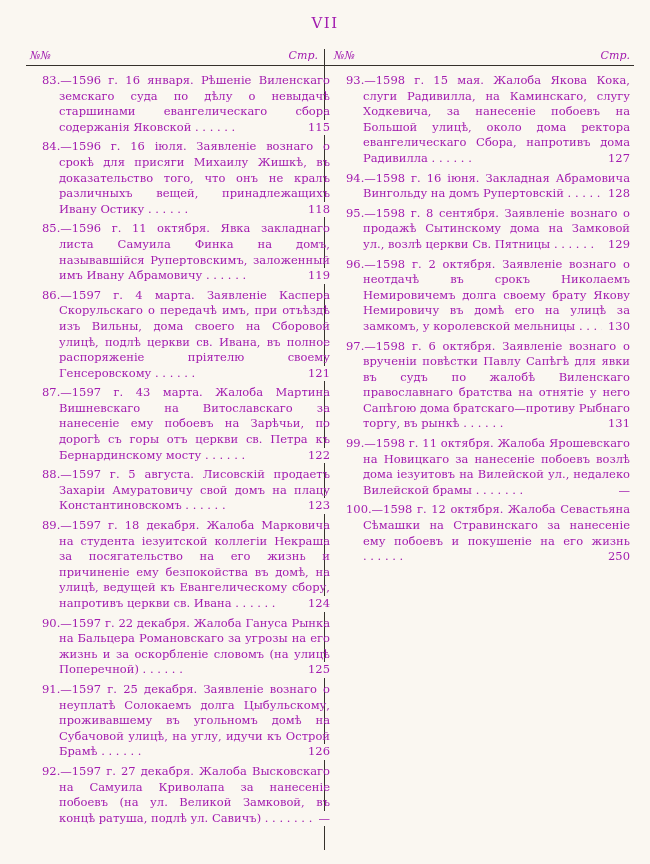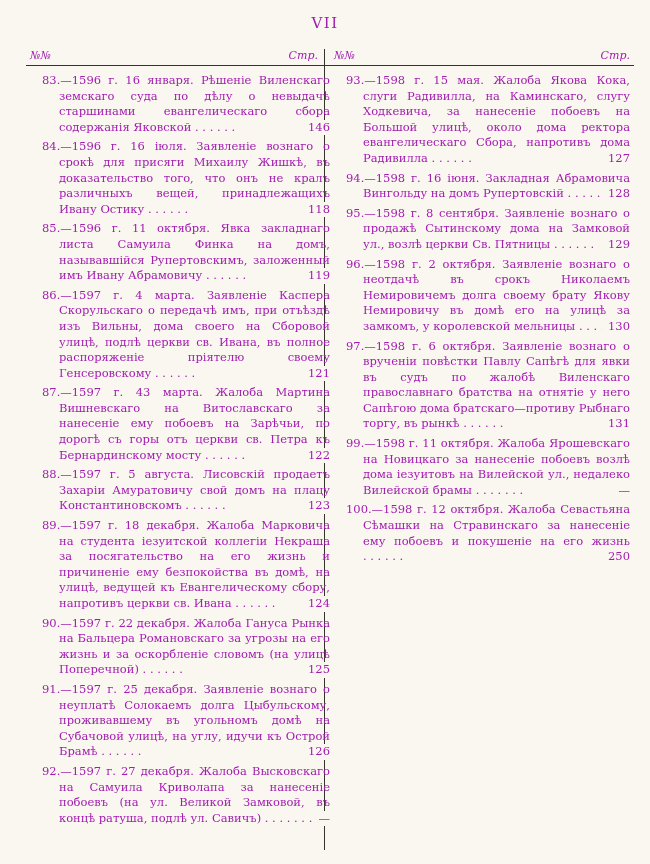--- a/index.html
+++ b/index.html
@@ -77,21 +77,21 @@
       <span>№№</span>
       <span>Стр.</span>
     </div>
   </div>
 
   <div class="hline"></div>
   <div class="vline"></div>
 
   <div class="cols">
     <div class="col left" id="col-left">
-        <div class="entry"><span class="etext">83.—1596 г. 16 января. Рѣшеніе Виленскаго земскаго суда по дѣлу о невыдачѣ старшинами евангелическаго сбора содержанія Яковской</span><span class="dots"> .  .  .  .  .  .</span><span class="pg">146</span></div>
+        <div class="entry"><span class="etext">83.—1596 г. 16 января. Рѣшеніе Виленскаго земскаго суда по дѣлу о невыдачѣ старшинами евангелическаго сбора содержанія Яковской</span><span class="dots"> .  .  .  .  .  .</span><span class="pg">115</span></div>
         <div class="entry"><span class="etext">84.—1596 г. 16 іюля. Заявленіе вознаго о срокѣ для присяги Михаилу Жишкѣ, въ доказательство того, что онъ не кралъ различныхъ вещей, принадлежащихъ Ивану Остику</span><span class="dots"> .  .  .  .  .  .</span><span class="pg">118</span></div>
         <div class="entry"><span class="etext">85.—1596 г. 11 октября. Явка закладнаго листа Самуила Финка на домъ, называвшійся Рупертовскимъ, заложенный имъ Ивану Абрамовичу</span><span class="dots"> .  .  .  .  .  .</span><span class="pg">119</span></div>
         <div class="entry"><span class="etext">86.—1597 г. 4 марта. Заявленіе Каспера Скорульскаго о передачѣ имъ, при отъѣздѣ изъ Вильны, дома своего на Сборовой улицѣ, подлѣ церкви св. Ивана, въ полное распоряженіе пріятелю своему Генсеровскому</span><span class="dots"> .  .  .  .  .  .</span><span class="pg">121</span></div>
         <div class="entry"><span class="etext">87.—1597 г. 43 марта. Жалоба Мартина Вишневскаго на Витославскаго за нанесеніе ему побоевъ на Зарѣчьи, по дорогѣ съ горы отъ церкви св. Петра къ Бернардинскому мосту</span><span class="dots"> .  .  .  .  .  .</span><span class="pg">122</span></div>
         <div class="entry"><span class="etext">88.—1597 г. 5 августа. Лисовскій продаетъ Захаріи Амуратовичу свой домъ на плацу Константиновскомъ</span><span class="dots"> .  .  .  .  .  .</span><span class="pg">123</span></div>
         <div class="entry"><span class="etext">89.—1597 г. 18 декабря. Жалоба Марковича на студента іезуитской коллегіи Некраша за посягательство на его жизнь и причиненіе ему безпокойства въ домѣ, на улицѣ, ведущей къ Евангелическому сбору, напротивъ церкви св. Ивана</span><span class="dots"> .  .  .  .  .  .</span><span class="pg">124</span></div>
         <div class="entry"><span class="etext">90.—1597 г. 22 декабря. Жалоба Гануса Рынка на Бальцера Романовскаго за угрозы на его жизнь и за оскорбленіе словомъ (на улицѣ Поперечной)</span><span class="dots"> .  .  .  .  .  .</span><span class="pg">125</span></div>
         <div class="entry"><span class="etext">91.—1597 г. 25 декабря. Заявленіе вознаго о неуплатѣ Солокаемъ долга Цыбульскому, проживавшему въ угольномъ домѣ на Субачовой улицѣ, на углу, идучи къ Острой Брамѣ</span><span class="dots"> .  .  .  .  .  .</span><span class="pg">126</span></div>
         <div class="entry"><span class="etext">92.—1597 г. 27 декабря. Жалоба Высковскаго на Самуила Криволапа за нанесеніе побоевъ (на ул. Великой Замковой, въ концѣ ратуша, подлѣ ул. Савичъ) .</span><span class="dots"> .  .  .  .  .  .</span><span class="pg">—</span></div>
       </div>

